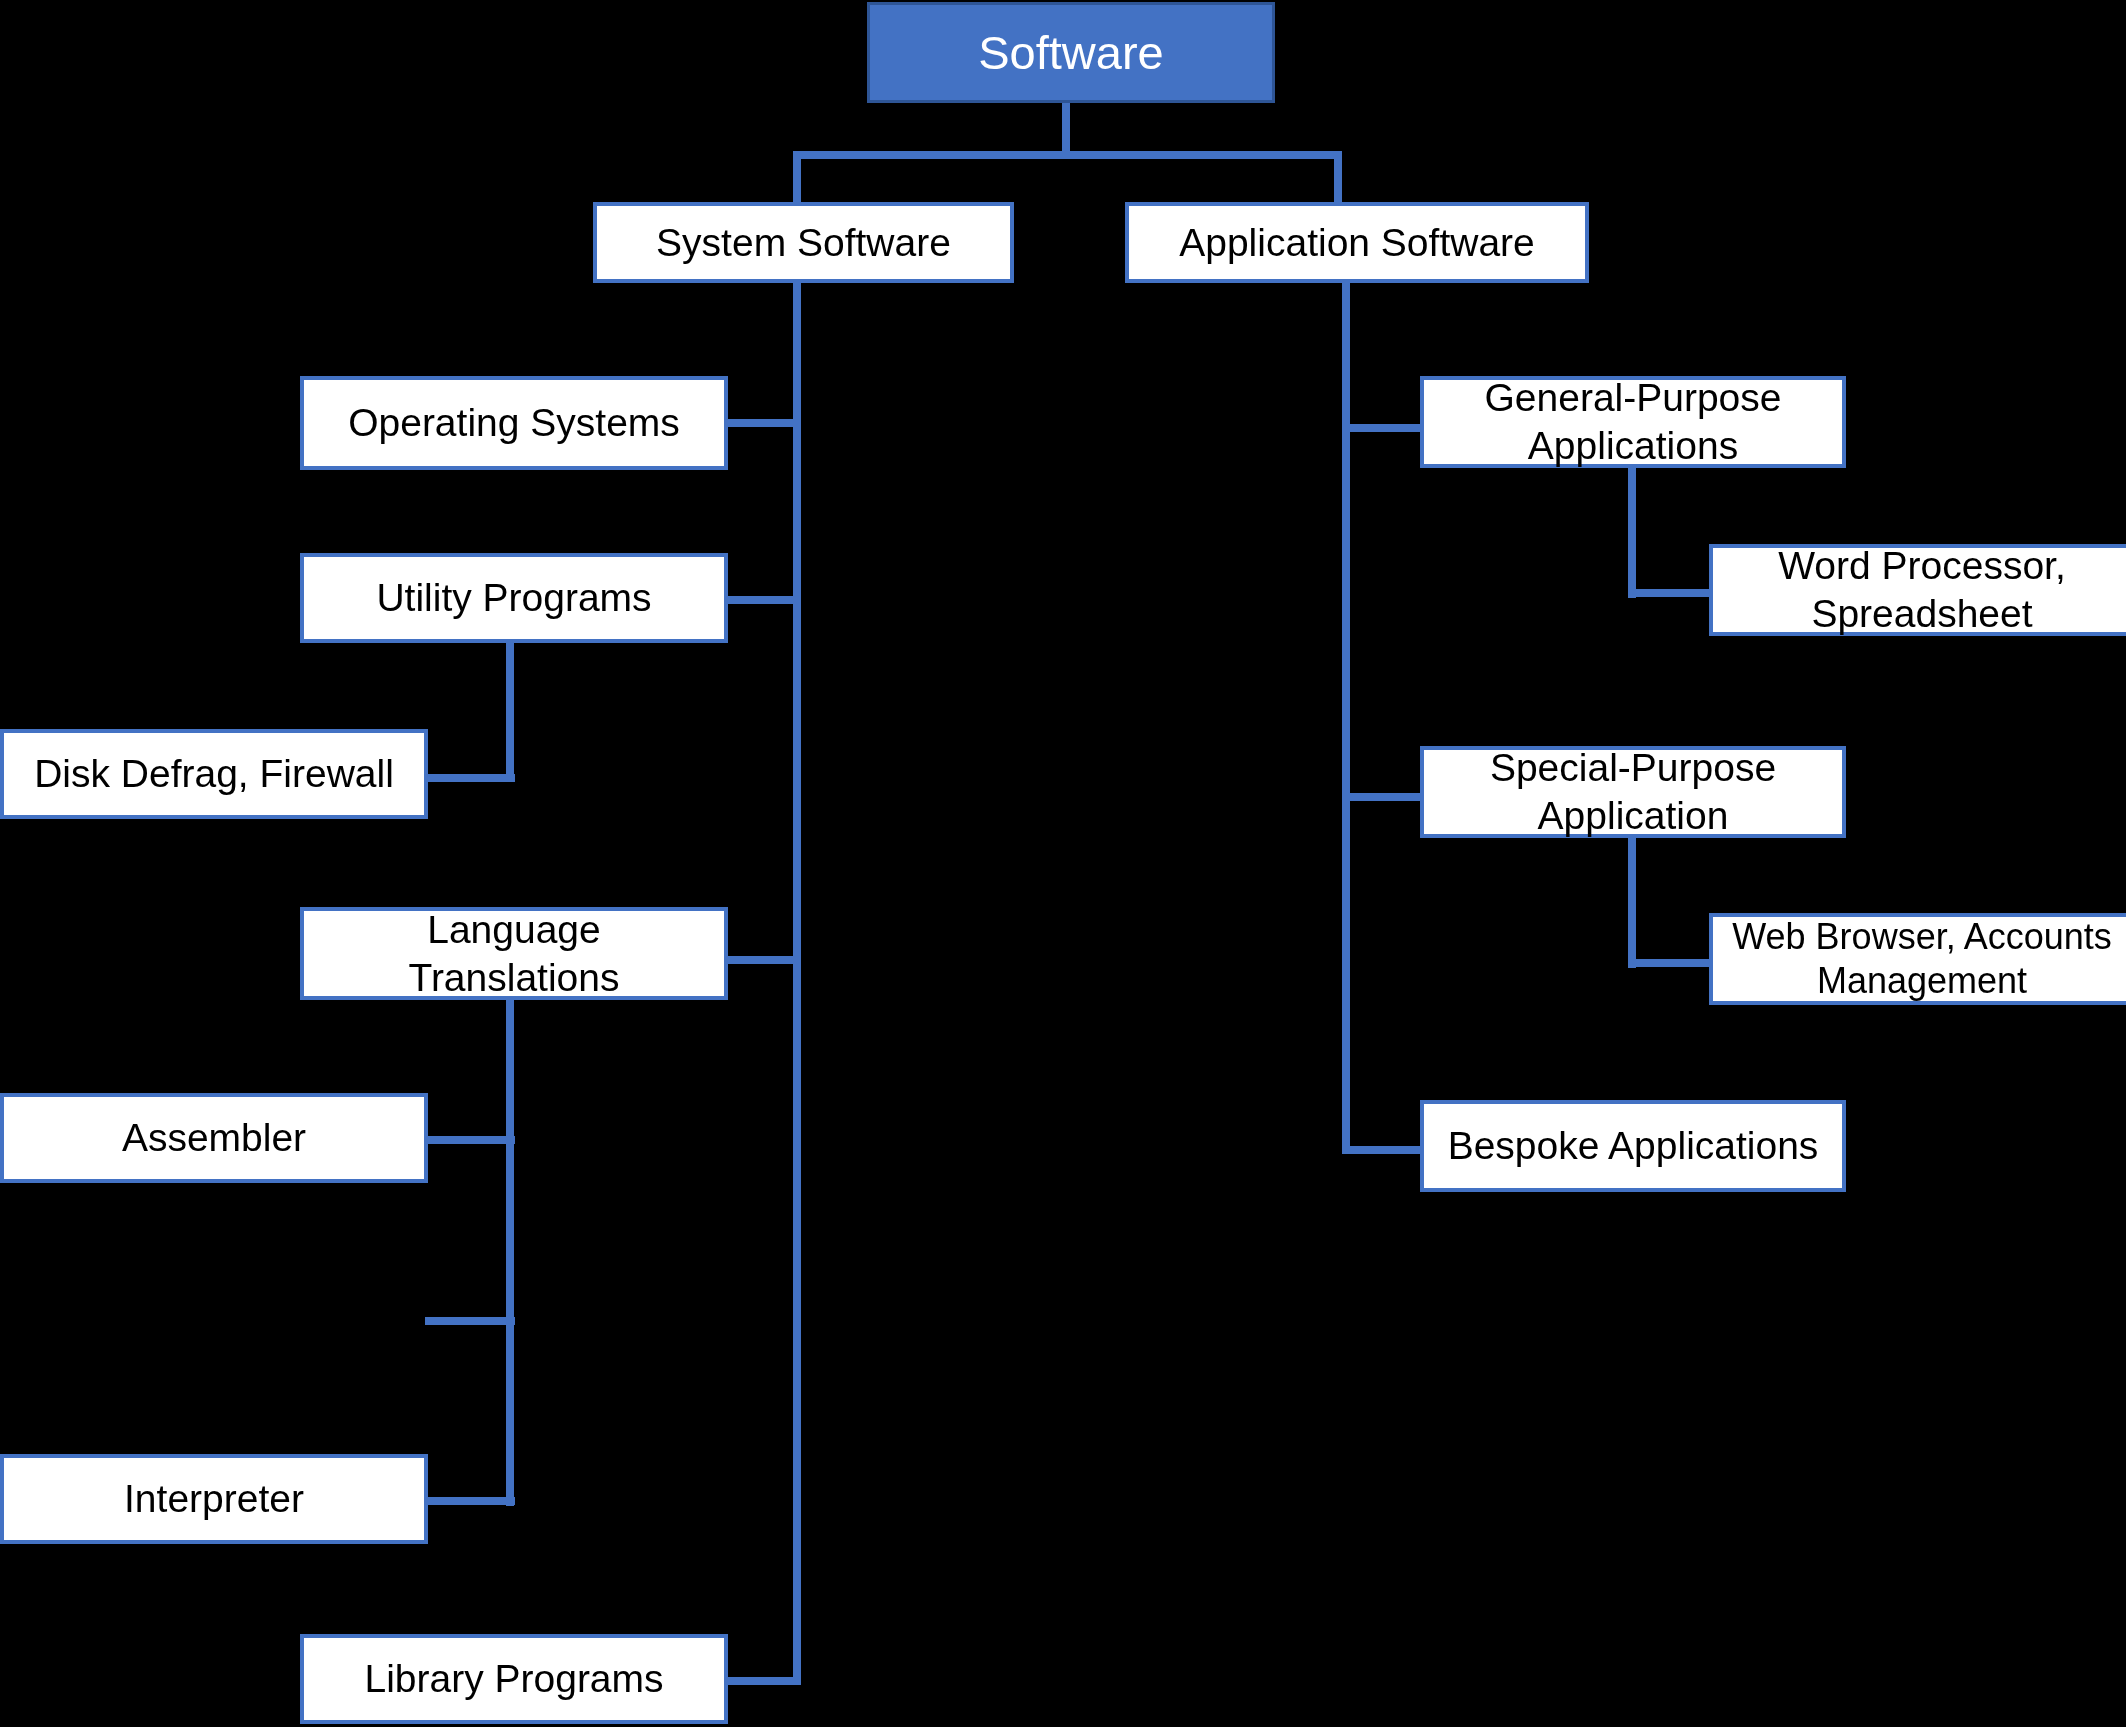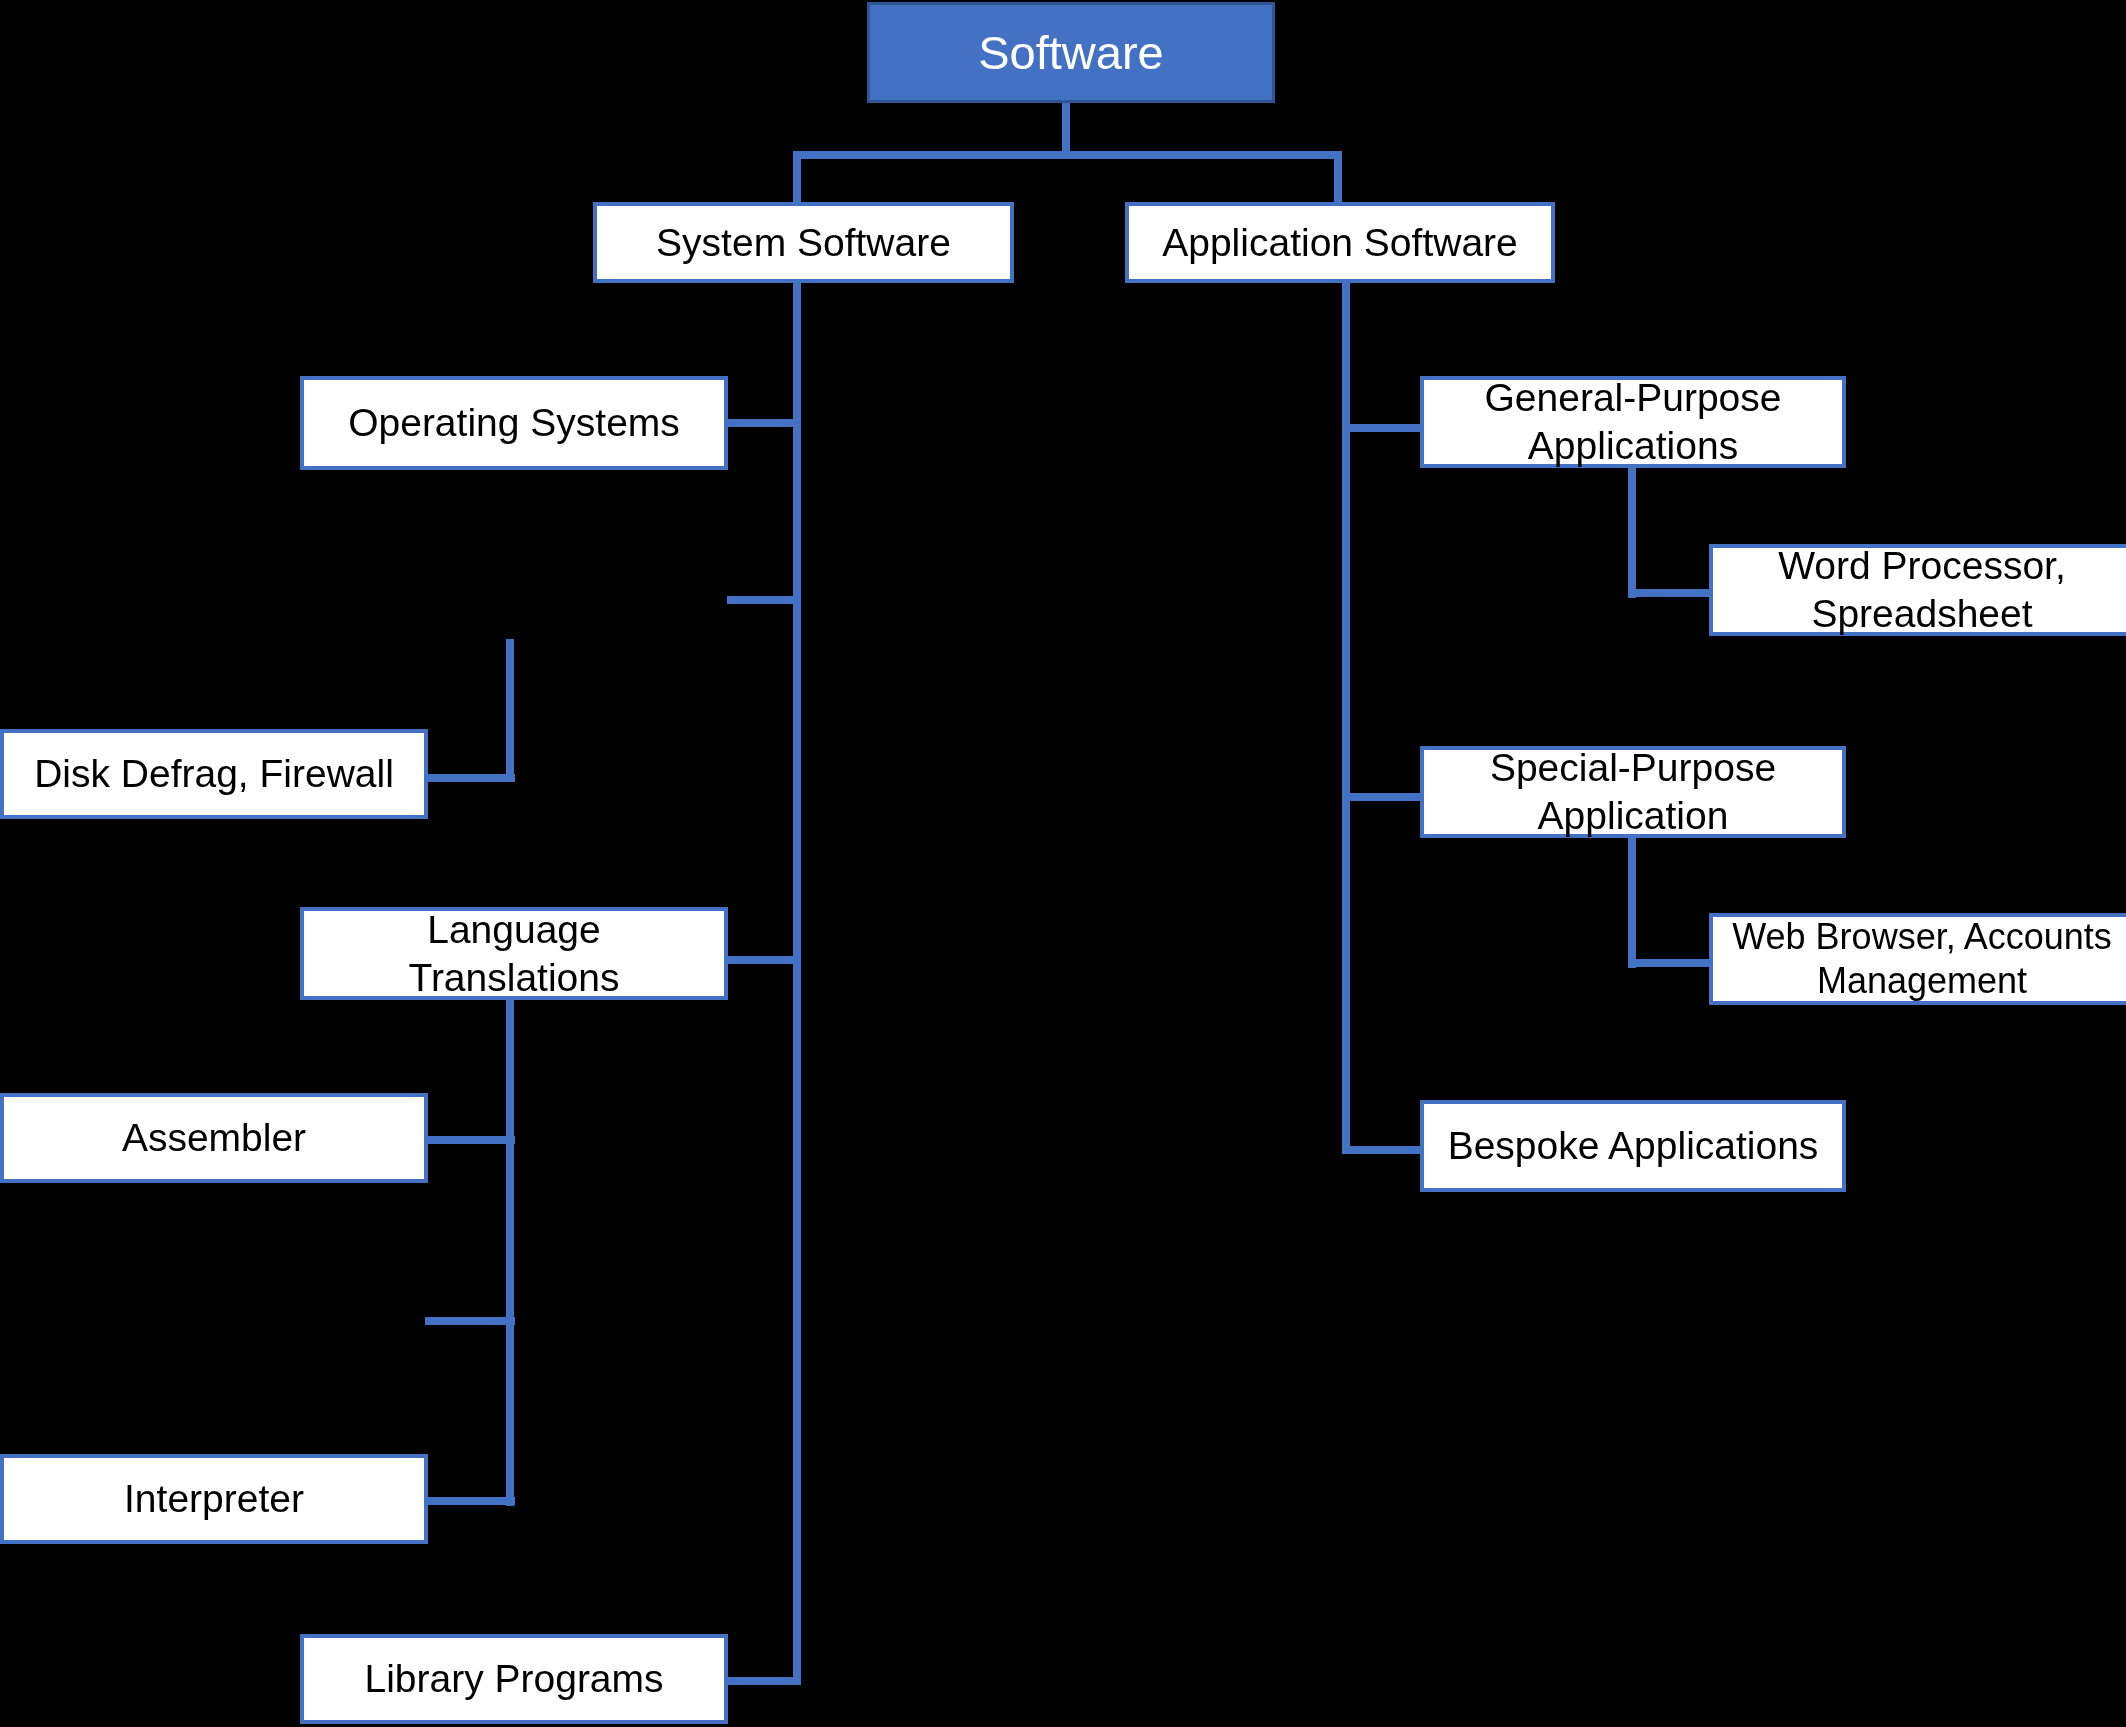--- a/index.html
+++ b/index.html
@@ -93,28 +93,31 @@
   <div class="conn" style="left:1628px; top:959px; width:85px; height:8px;"></div>
 
   <div class="node root" style="left:867px; top:1.8px; width:408px; height:101px;">
     <span class="label">Software</span>
   </div>
 
   <div class="node" style="left:593px; top:202px; width:421px; height:81px;">
     <span class="label">System Software</span>
   </div>
 
-  <div class="node" style="left:1125px; top:202px; width:430px; height:81px;">
+  <div class="node" style="left:1125px; top:202px; width:464px; height:81px;">
     <span class="label">Application Software</span>
   </div>
 
   <div class="node" style="left:300px; top:376px; width:428px; height:94px;">
     <span class="label">Operating Systems</span>
   </div>
 
+  <div class="node" style="left:300px; top:553px; width:428px; height:90px;">
+    <span class="label">Utility Programs</span>
+  </div>
 
   <div class="node" style="left:0px; top:729px; width:428px; height:90px;">
     <span class="label">Disk Defrag, Firewall</span>
   </div>
 
   <div class="node" style="left:300px; top:907px; width:428px; height:93px;">
     <span class="label">Language
 Translations</span>
   </div>
 

